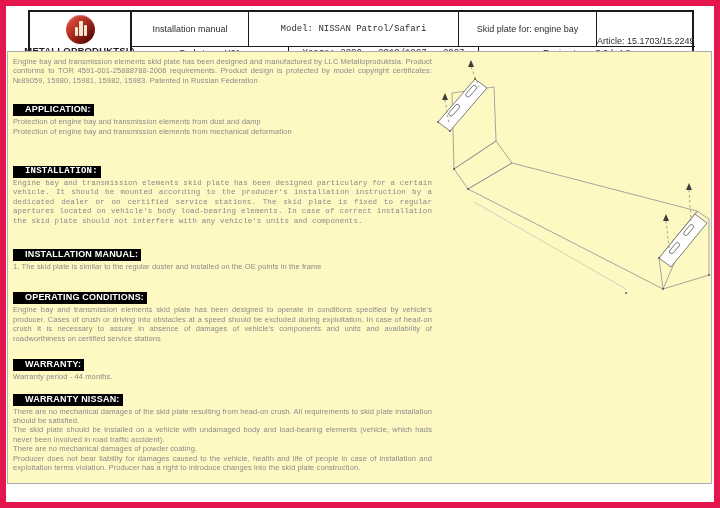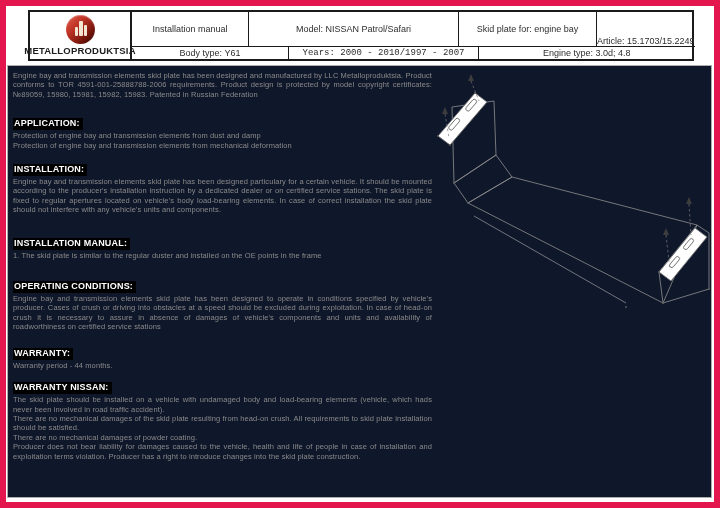--- a/index.html
+++ b/index.html
@@ -19,32 +19,32 @@
   .logo-bar.b1{left:9px;bottom:8px;width:3px;height:9px;}
   .logo-bar.b2{left:13px;bottom:8px;width:4px;height:15px;}
   .logo-bar.b3{left:18.5px;bottom:8px;width:3px;height:11px;}
   .brand{font-size:9.5px;font-weight:bold;color:#1c1c1c;letter-spacing:.2px;white-space:nowrap;}
   .hrows{flex:1;display:flex;flex-direction:column;}
   .hrow{display:flex;flex:1;}
   .hrow.top{border-bottom:1.5px solid #1b1b1b;}
   .hcell{display:flex;align-items:center;justify-content:center;font-size:9px;color:#2e2e2e;
     white-space:nowrap;overflow:hidden;}
   .vline{border-right:1.5px solid #1b1b1b;}
-  .c-doc{width:116px;}  .c-model{width:209px;} .c-skid{width:137px;} .c-article{flex:1;margin-top:24px;}
+  .c-doc{width:116px;}  .c-model{width:209px;font-family:Liberation Mono, monospace;} .c-skid{width:137px;} .c-article{flex:1;margin-top:24px;}
   .c-body{width:156px;} .c-years{width:189px;font-family:Liberation Mono, monospace;} .c-engine{flex:1;}
 
   
-  .doc-page{position:absolute;left:1px;top:59px;width:703px;height:431px;border:1px solid #adadad;background:#0f172a;}
+  .doc-page{position:absolute;left:1px;top:45px;width:703px;height:431px;border:1px solid #adadad;background:#fef9c3;}
   .text-col{position:absolute;left:5px;top:5px;width:419px;}
   .body-text{font-size:7.5px;line-height:9.4px;color:#8a8a8a;text-align:justify;margin:0;
     letter-spacing:.1px;}
   .sec-title{display:inline-block;background:#000;color:#fff;font-weight:bold;font-size:9px;
-    line-height:11px;padding:0 3px 1px 1px;margin:0 0 1px 0;letter-spacing:.2px;}
+    line-height:11px;padding:0 3px 1px 12px;margin:0 0 1px 0;letter-spacing:.2px;}
   .sec{margin:0;}
-  .sec.s0{margin-top:13px;} .sec.s1{margin-top:8px;} .sec.s2{margin-top:17px;}
+  .sec.s0{margin-top:13px;} .sec.s1{margin-top:24px;font-family:Liberation Mono, monospace;} .sec.s2{margin-top:17px;}
   .sec.s3{margin-top:15px;} .sec.s4{margin-top:10px;} .sec.s5{margin-top:6px;}
 
   
   .diagram{position:absolute;left:422px;top:4px;width:280px;height:248px;}
 </style>
 </head>
 <body>
 
 <div class="canvas">
   <div class="sheet">
@@ -99,22 +99,22 @@
           <p class="body-text">Engine bay and transmission elements skid plate has been designed to operate in conditions specified by vehicle's producer. Cases of crush or driving into obstacles at a speed should be excluded during exploitation. In case of head-on crush it is necessary to assure in absence of damages of vehicle's components and units and availability of roadworthiness on certified service stations</p>
         </div>
 
         <div class="sec s4">
           <span class="sec-title">WARRANTY:</span>
           <p class="body-text">Warranty period - 44 months.</p>
         </div>
 
         <div class="sec s5">
           <span class="sec-title">WARRANTY NISSAN:</span>
+          <p class="body-text">There are no mechanical damages of the skid plate resulting from head-on crush. All requirements to skid plate installation should be satisfied.</p>
           <p class="body-text">The skid plate should be installed on a vehicle with undamaged body and load-bearing elements (vehicle, which hads never been involved in road traffic accident).</p>
-          <p class="body-text">There are no mechanical damages of the skid plate resulting from head-on crush. All requirements to skid plate installation should be satisfied.</p>
           <p class="body-text">There are no mechanical damages of powder coating.</p>
           <p class="body-text">Producer does not bear liability for damages caused to the vehicle, health and life of people in case of installation and exploitation terms violation.   Producer has a right to introduce changes into the skid plate construction.</p>
         </div>
       </div>
 
       <svg class="diagram" viewBox="0 0 280 248">
         <g fill="none" stroke="#8f8f8f" stroke-width="0.8" stroke-linejoin="round">
 
           <path d="M22,37 L64,31 L66,85 L24,113 Z"></path>
 

